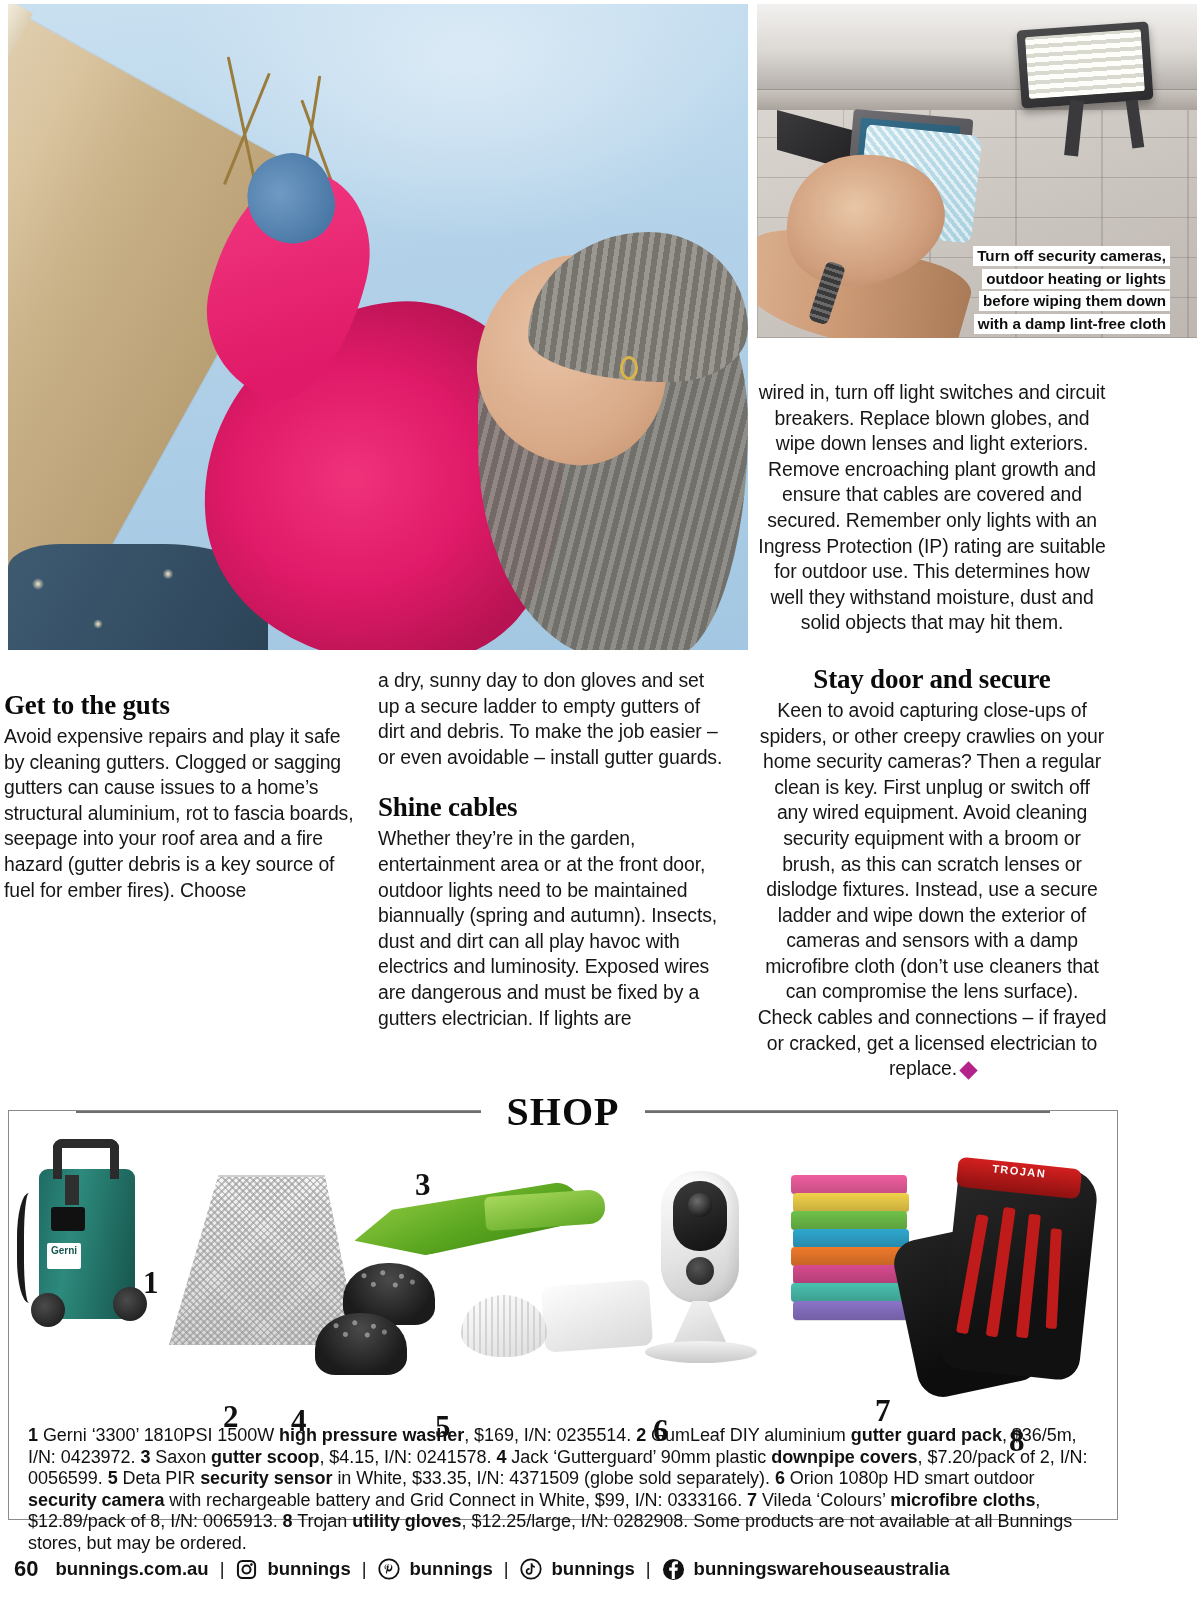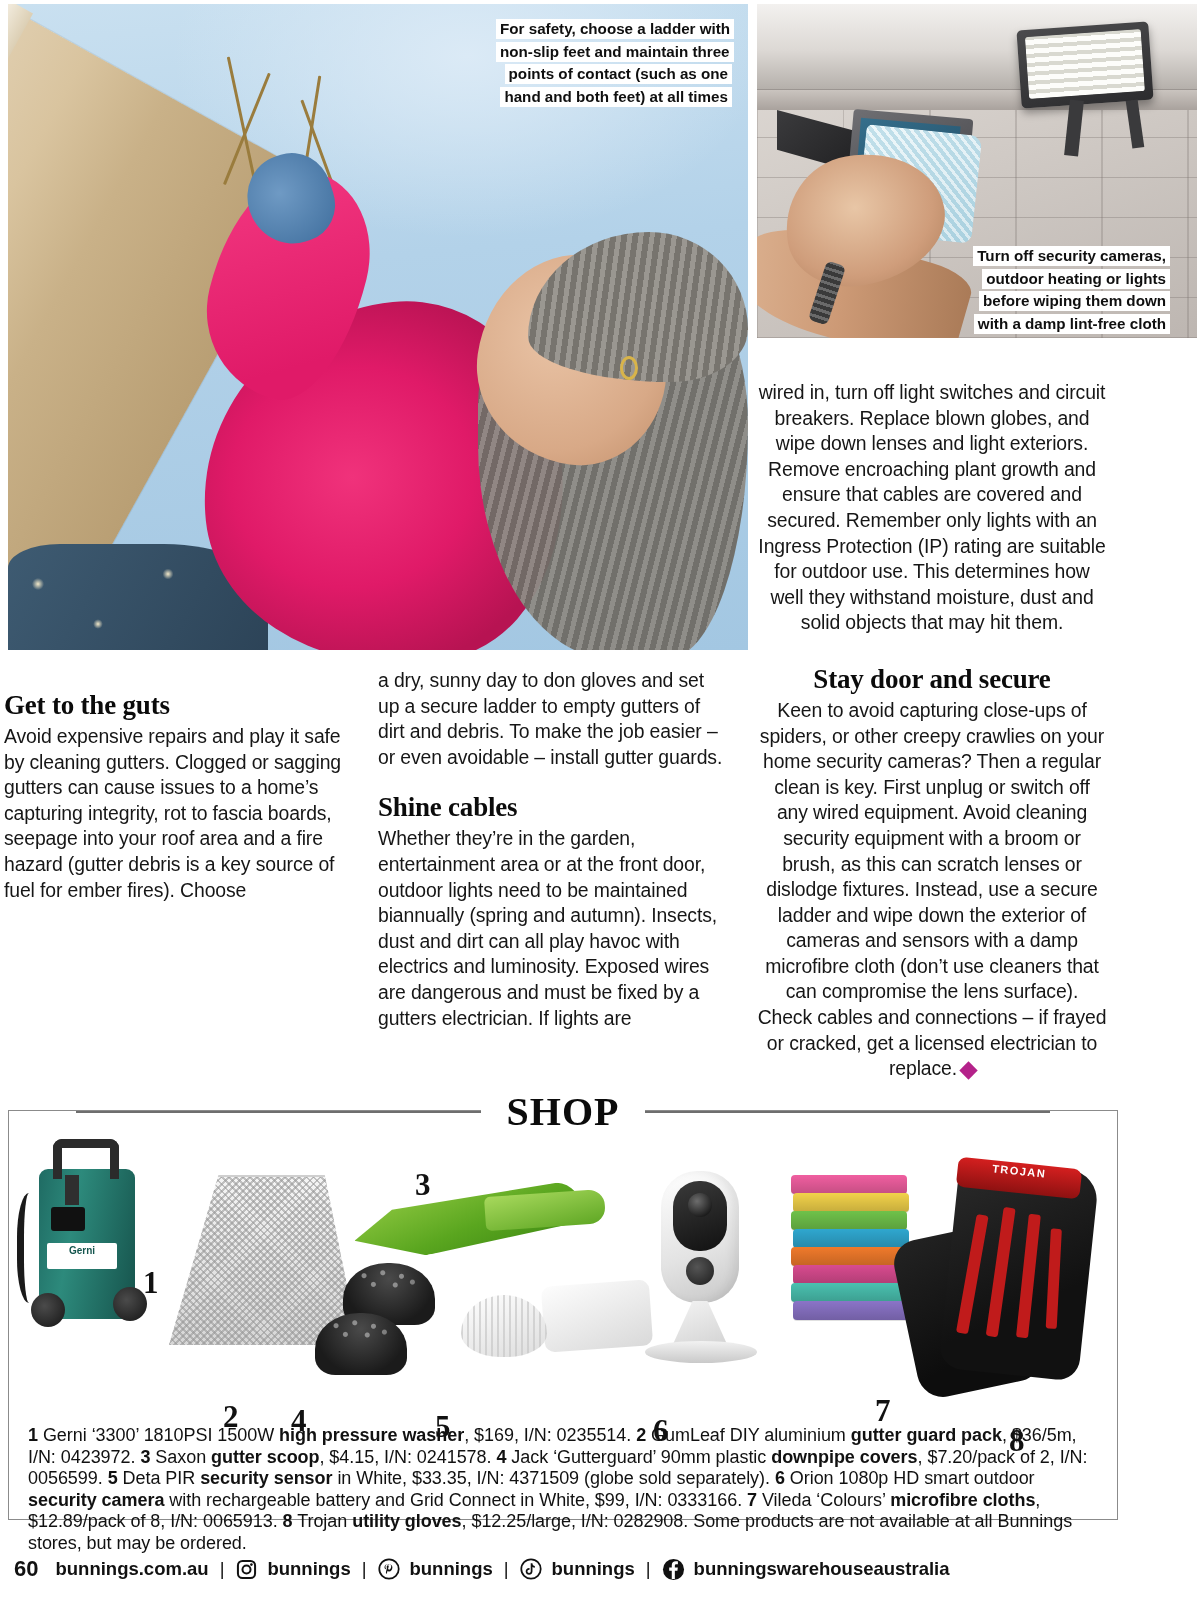--- a/index.html
+++ b/index.html
@@ -295,21 +295,21 @@
     background:linear-gradient(100deg,#1f6b63 0%, #2d8a7c 35%, #16534c 100%);
     border-radius:9px 9px 12px 12px;
   }
   .pw-handle {
     position:absolute; left:44px; top:4px; width:66px; height:40px;
     border:9px solid #2b2b2b; border-bottom:none;
     border-radius:9px 9px 0 0;
   }
   .pw-neck { position:absolute; left:56px; top:40px; width:14px; height:30px; background:#2f2f2f; }
   .pw-panel { position:absolute; left:42px; top:72px; width:34px; height:24px; background:#111; border-radius:3px; }
-  .pw-label { position:absolute; left:38px; top:108px; width:70px; height:26px; background:#fff; border-radius:2px;
+  .pw-label { position:absolute; left:38px; top:108px; width:34px; height:26px; background:#fff; border-radius:2px;
                font-size:10px; font-weight:700; color:#15564f; text-align:center; line-height:13px; padding-top:1px;}
   .pw-wheel { position:absolute; width:34px; height:34px; border-radius:50%; background:radial-gradient(circle at 40% 38%,#4b4b4b,#141414); }
   .pw-wheel.a { left:22px; top:158px; }
   .pw-wheel.b { left:104px; top:152px; }
   .pw-hose {
     position:absolute; left:8px; top:58px; width:30px; height:110px;
     border-left:7px solid #1a1a1a; border-radius:40% 0 0 40%;
   }
 
   
@@ -505,27 +505,26 @@
     <div class="flood-bracket2"></div>
     <div class="cam-bracket"></div>
     <div class="cam-body"></div>
     <div class="cam-screen"></div>
     <div class="cloth"></div>
     <div class="forearm forearm-skin"></div>
     <div class="hand hand-skin"></div>
     <div class="bracelet"></div>
   </div>
 
-  <div class="caption" id="caption-ladder"><span>For safety, choose a ladder with non-slip feet and maintain three points of contact (such as one hand and both feet) at all times</span></div>
   <div class="caption" id="caption-camera"><span>Turn off security cameras, outdoor heating or lights before wiping them down with a damp lint-free cloth</span></div>
 </div>
 
 <div class="col" id="col1">
   <h2 class="sub-head">Get to the guts</h2>
-  <p class="body-p">Avoid expensive repairs and play it safe by cleaning gutters. Clogged or sagging gutters can cause issues to a home’s capturing integrity, rot to fascia boards, seepage into your roof area and a fire hazard (gutter debris is a key source of fuel for ember fires). Choose</p>
+  <p class="body-p">Avoid expensive repairs and play it safe by cleaning gutters. Clogged or sagging gutters can cause issues to a home’s structural aluminium, rot to fascia boards, seepage into your roof area and a fire hazard (gutter debris is a key source of fuel for ember fires). Choose</p>
 </div>
 
 <div class="col" id="col2">
   <p class="body-p">a dry, sunny day to don gloves and set up a secure ladder to empty gutters of dirt and debris. To make the job easier – or even avoidable – install gutter guards.</p>
   <h2 class="sub-head">Shine cables</h2>
   <p class="body-p">Whether they’re in the garden, entertainment area or at the front door, outdoor lights need to be maintained biannually (spring and autumn). Insects, dust and dirt can all play havoc with electrics and luminosity. Exposed wires are dangerous and must be fixed by a gutters electrician. If lights are</p>
 </div>
 
 <div class="col" id="col3">
   <p class="body-p">wired in, turn off light switches and circuit breakers. Replace blown globes, and wipe down lenses and light exteriors. Remove encroaching plant growth and ensure that cables are covered and secured. Remember only lights with an Ingress Protection (IP) rating are suitable for outdoor use. This determines how well they withstand moisture, dust and solid objects that may hit them.</p>

